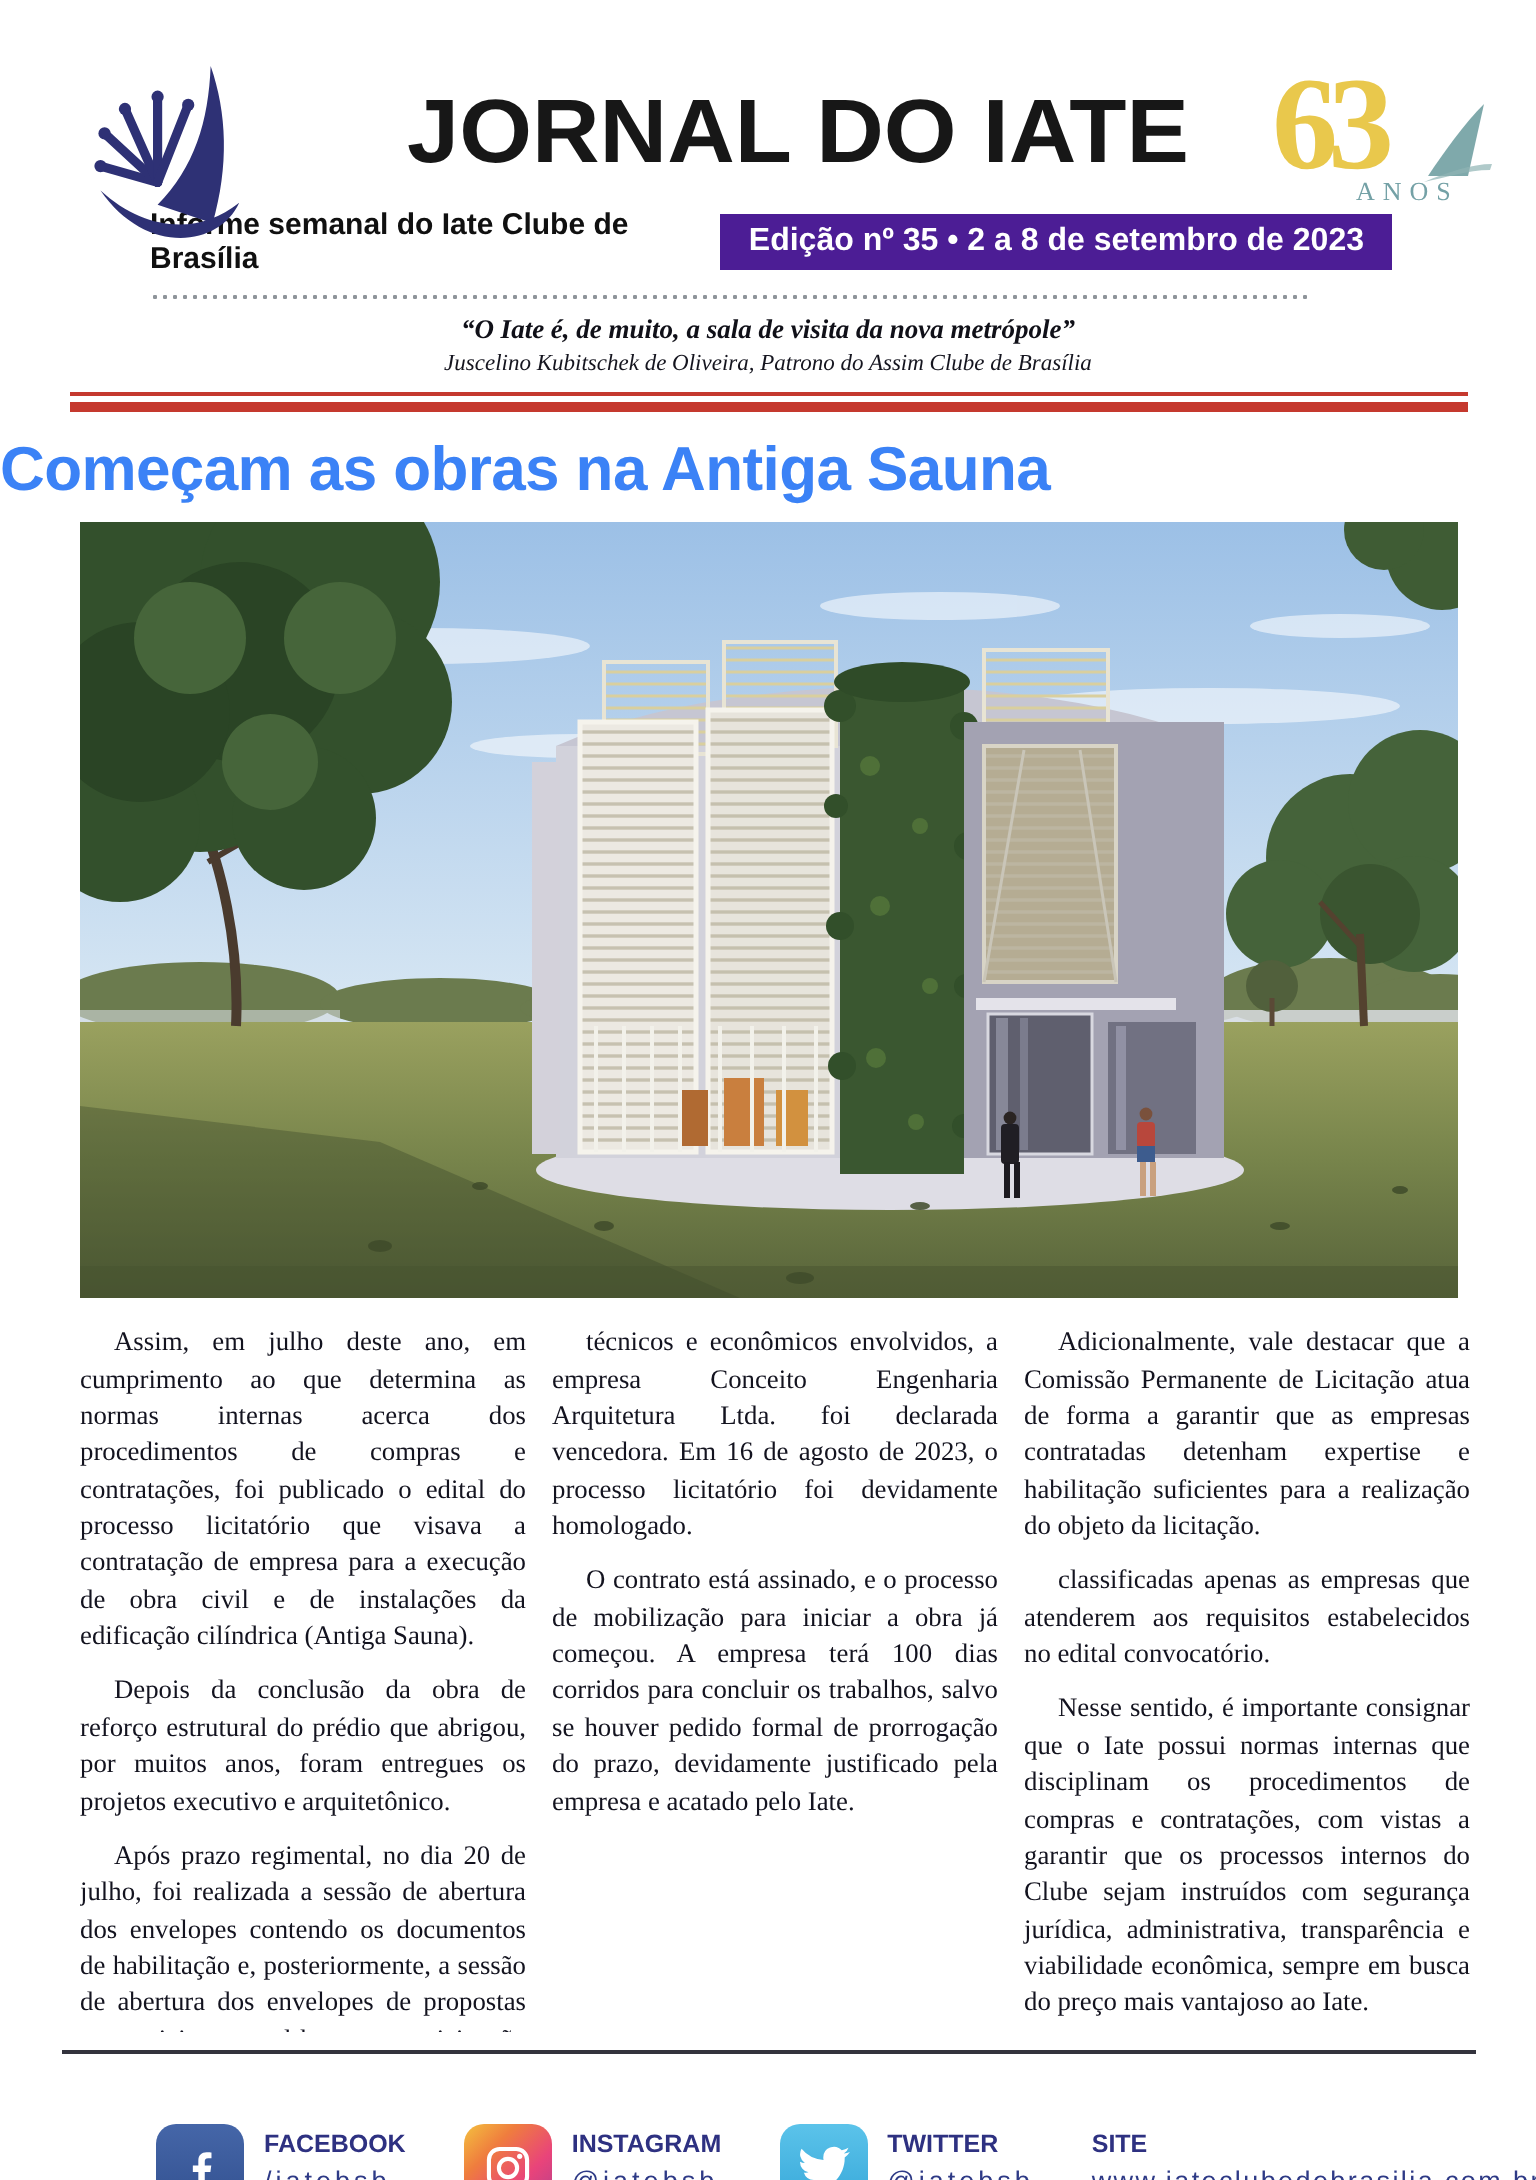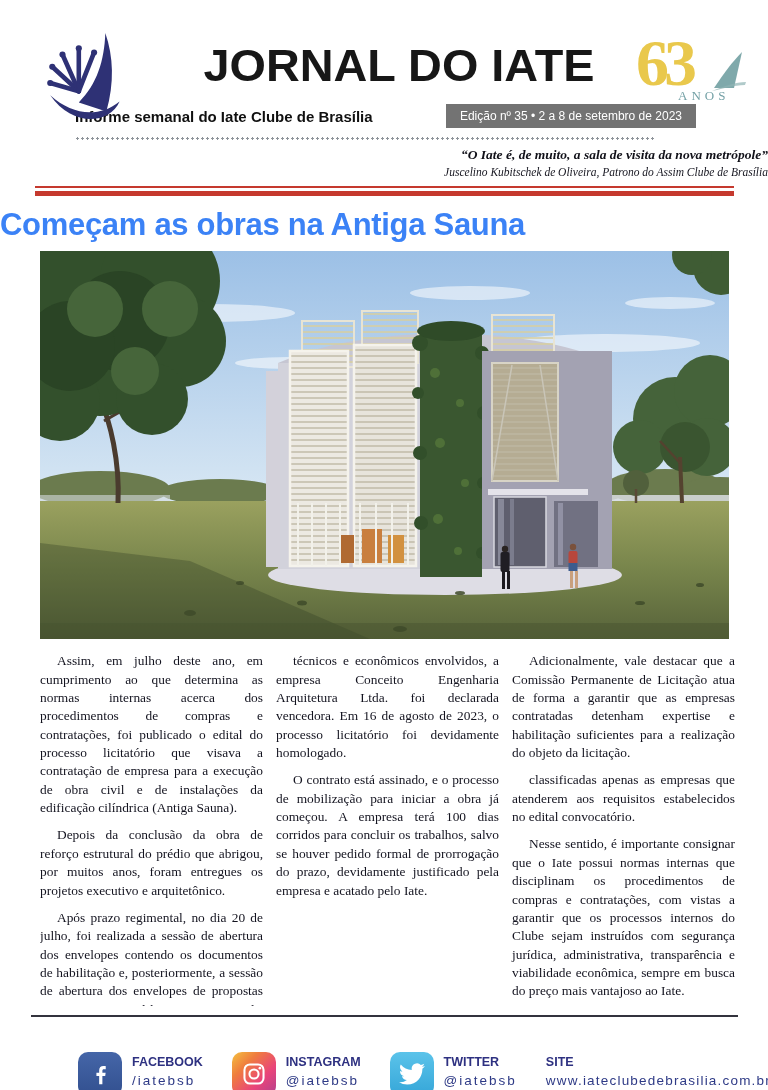--- a/index.html
+++ b/index.html
@@ -8,25 +8,25 @@
 
   
   .logo{position:absolute;left:38px;top:30px;width:102px;height:102px;}
   .anniv{position:absolute;right:16px;top:34px;width:116px;height:86px;}
   .anniv-num{font-family:"Liberation Serif",serif;font-weight:bold;font-size:66px;line-height:1;color:#e9c84c;letter-spacing:-5px;position:absolute;left:0;top:-4px;}
   .anniv-sail{position:absolute;left:76px;top:18px;}
   .anniv-label{position:absolute;left:42px;top:54px;font-family:"Liberation Serif",serif;font-size:13px;letter-spacing:4px;color:#74a1a6;}
   .mast-title{margin:6px 120px 0 150px;text-align:center;font-family:"Liberation Sans",sans-serif;font-weight:bold;font-size:45px;letter-spacing:0px;color:#171717;white-space:nowrap;transform:scaleX(1.04);transform-origin:center;}
   .sub-row{margin:12px 72px 0 75px;display:flex;justify-content:space-between;align-items:center;}
   .mast-subtitle{font-family:"Liberation Sans",sans-serif;font-weight:bold;font-size:15px;color:#101010;}
-  .edition-badge{background:#737373;color:#ffffff;font-family:"Liberation Sans",sans-serif;font-weight:normal;font-size:12px;padding:5px 14px;white-space:nowrap;}
+  .edition-badge{background:#4c1d95;color:#ffffff;font-family:"Liberation Sans",sans-serif;font-weight:bold;font-size:16px;padding:5px 14px;white-space:nowrap;}
   .dotted{margin:9px 112px 0 75px;height:3px;background-image:radial-gradient(circle,#8e949a 1px,transparent 1.2px);background-size:5px 3px;background-repeat:repeat-x;}
 
   
-  .quote-block{text-align:right;margin-top:7px;line-height:1.25;}
+  .quote-block{text-align:center;margin-top:7px;line-height:1.25;}
   .quote-text{font-style:italic;font-weight:bold;font-size:13.5px;color:#101018;}
   .quote-attr{font-style:italic;font-size:11.5px;color:#15151f;margin-top:1px;}
 
   
   .rule{margin:7px 34px 0 35px;}
   .rule .thin{height:2px;background:#c5392e;}
   .rule .gap{height:3px;}
   .rule .thick{height:5px;background:#c5392e;}
 
   

